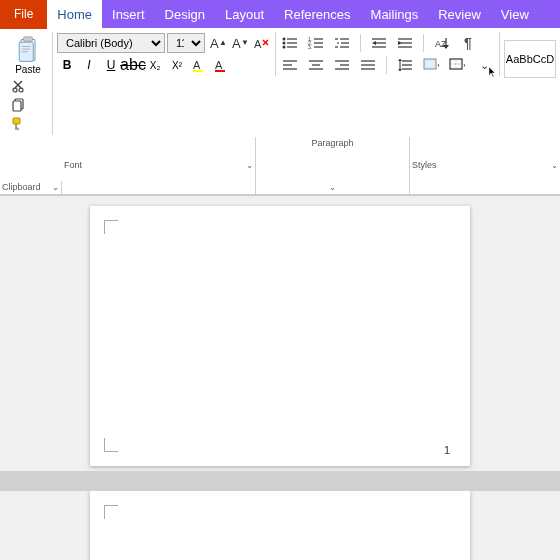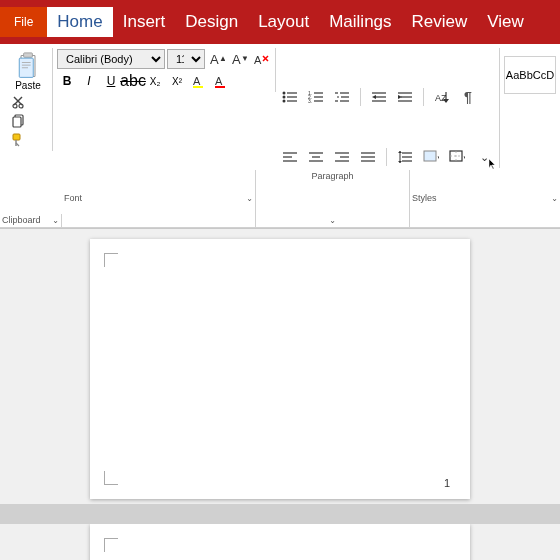--- a/index.html
+++ b/index.html
@@ -1,42 +1,42 @@
 <!DOCTYPE html>
 <html><head>
   <meta charset="utf-8">
   <style>
     * { margin: 0; padding: 0; box-sizing: border-box; }
     body { font-family: 'Segoe UI', Arial, sans-serif; font-size: 11px; background: #f0f0f0; width: 560px; height: 560px; overflow: hidden; }
 
     
     .menu-bar {
       display: flex;
-      background: #b91c1c;
-      height: 44px;
+      background: #8b5cf6;
+      height: 28px;
       align-items: center;
     }
     .menu-file {
       background: #d83b01;
       color: white;
       padding: 0 14px;
       height: 30px;
       display: flex;
       align-items: center;
       font-size: 12px;
       font-weight: 500;
       cursor: pointer;
     }
     .menu-item {
       color: white;
       padding: 0 10px;
       height: 30px;
       display: flex;
       align-items: center;
-      font-size: 17px;
+      font-size: 13px;
       cursor: pointer;
     }
     .menu-item.active { background: white; color: #2b5796; }
 
     
     .ribbon {
       background: white;
       border-bottom: 1px solid #c8c8c8;
       padding: 2px 0 0 0;
     }
@@ -140,21 +140,20 @@
       display: flex;
       flex-direction: column;
       padding: 0 4px;
       border-right: 1px solid #d0d0d0;
     }
     .para-row {
       display: flex;
       align-items: center;
       gap: 6px;
       padding: 1px 0;
-      margin-top: 38px;
     }
 
     
     .styles-group {
       display: flex;
       flex-direction: column;
       padding: 0 4px;
       overflow: hidden;
       margin-top: 8px;
     }
@@ -280,20 +279,21 @@
   </style>
 </head>
 <body>
 
 <div class="menu-bar">
   <div class="menu-file">File</div>
   <div class="menu-item active">Home</div>
   <div class="menu-item">Insert</div>
   <div class="menu-item">Design</div>
   <div class="menu-item">Layout</div>
+  <div class="menu-item">References</div>
   <div class="menu-item">Mailings</div>
   <div class="menu-item">Review</div>
   <div class="menu-item">View</div>
 </div>
 
 <div class="ribbon">
   <div class="toolbar-row">
 
     <div class="clipboard-group">
       <div class="clipboard-paste-btn">

